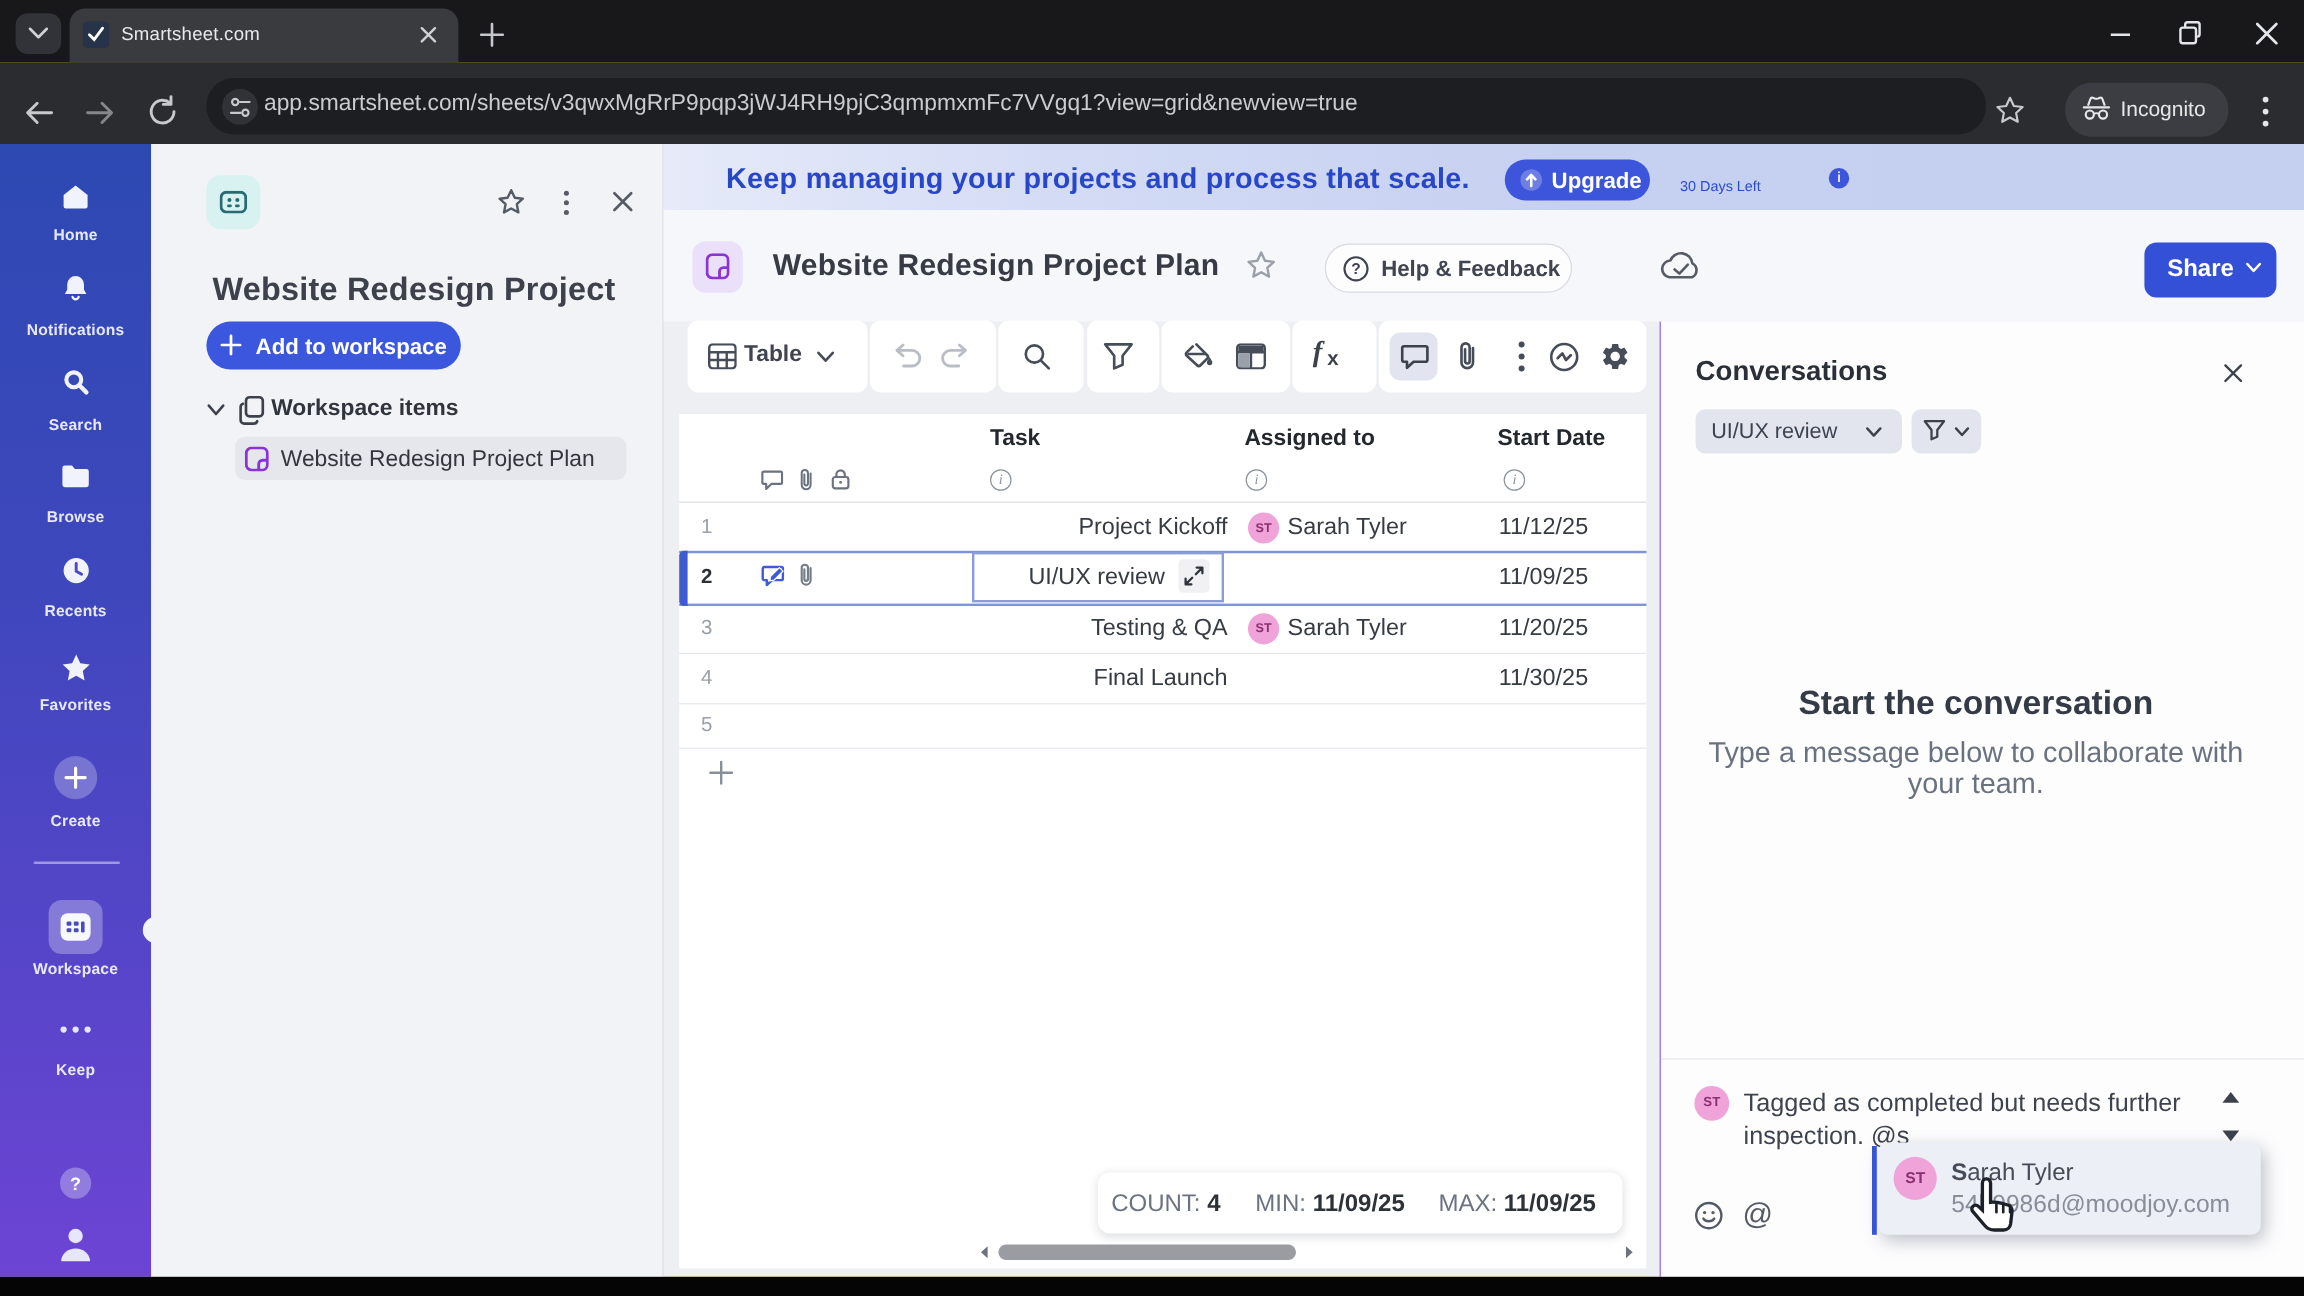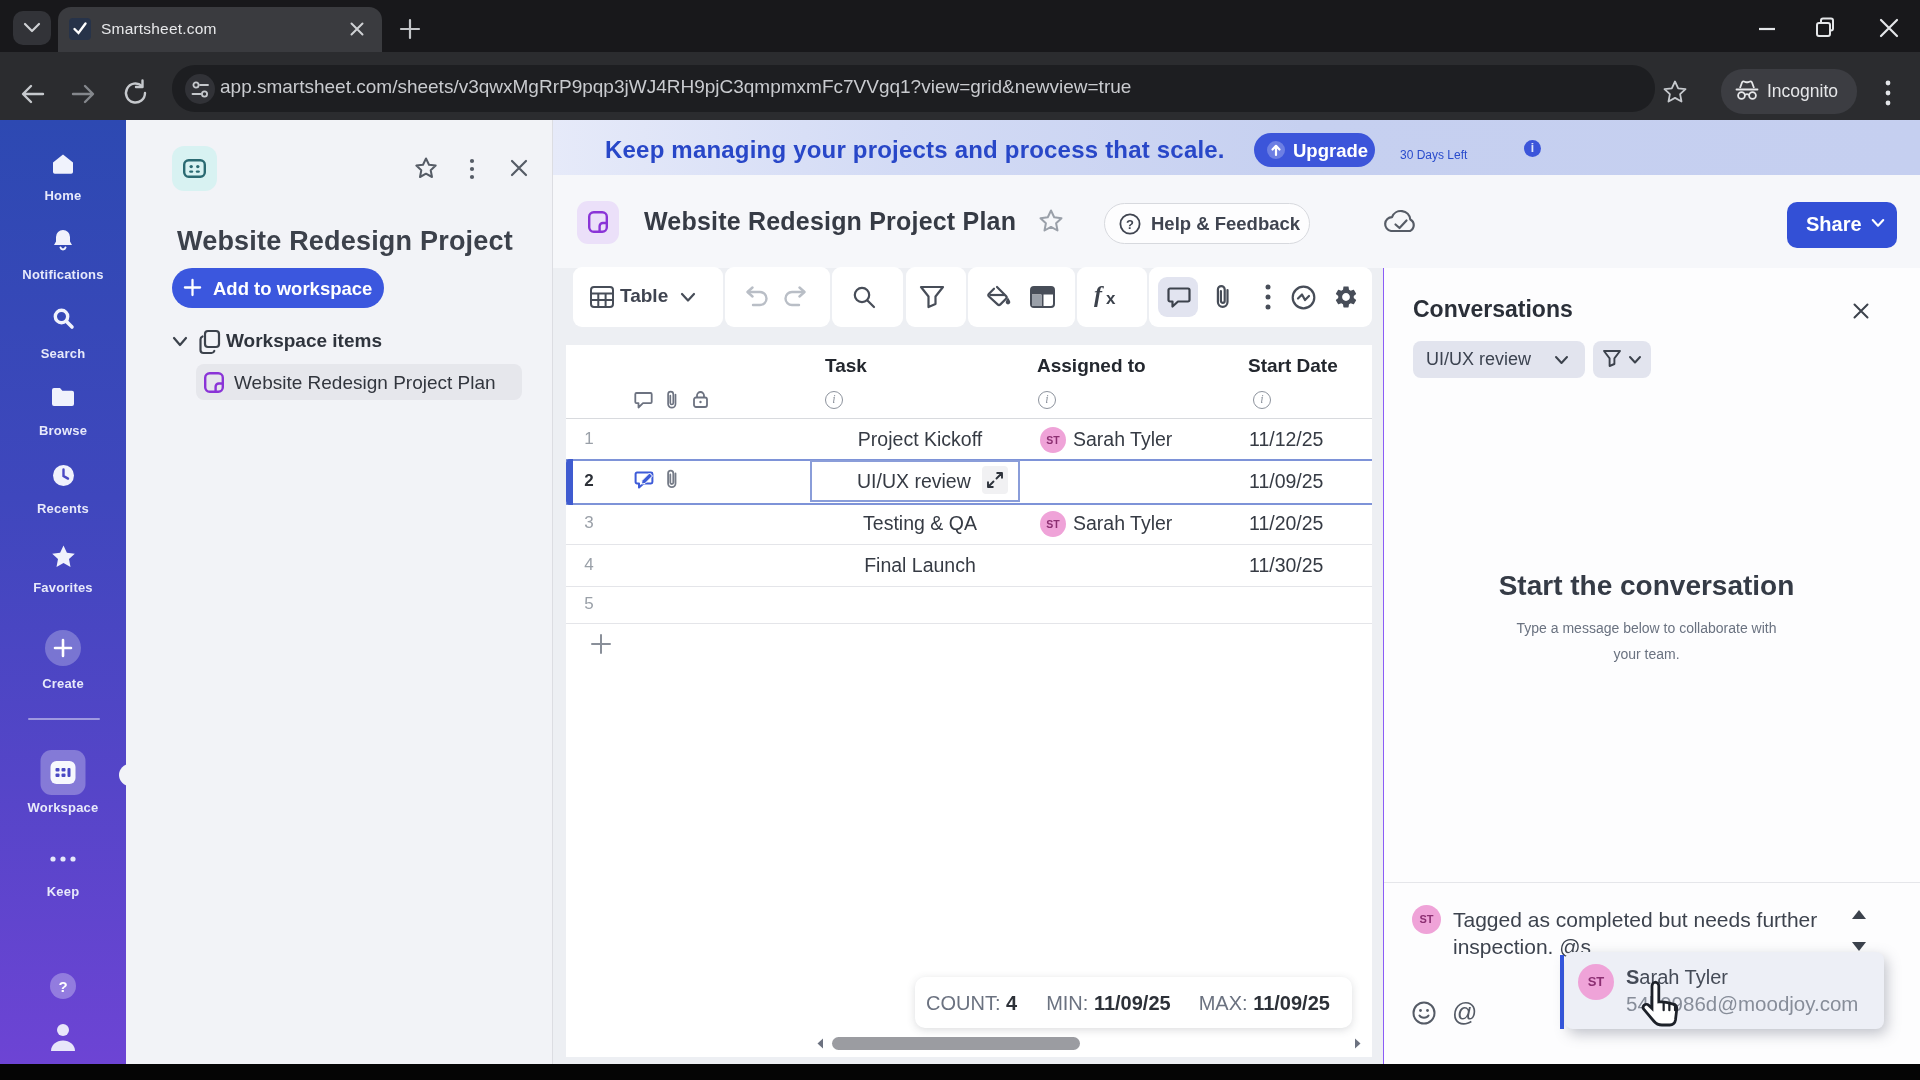--- a/index.html
+++ b/index.html
@@ -60,21 +60,21 @@
   .tgroup { position:absolute; top:147px; height:60px; background:#fff; border-radius:9px; }
   #tbl-txt { position:absolute; left:47px; top:18px; font-size:19px; font-weight:bold; color:#3f4450; }
 
   
   #grid { left:566px; top:225px; width:806px; height:712px; background:#fff; }
   .gline { position:absolute; left:0; width:806px; height:1px; background:#e4e5e9; }
   .ghead { position:absolute; top:10px; font-size:19px; font-weight:bold; color:#23272e; }
   .ginfo { position:absolute; top:46px; width:18px; height:18px; border-radius:50%; border:1.5px solid #8d939d; color:#8d939d; font-size:12px; text-align:center; line-height:15px; font-family:"Liberation Serif",serif; font-style:italic; }
   .rownum { position:absolute; left:0; width:46px; text-align:center; font-size:17px; color:#9aa0a8; }
   .cell { position:absolute; font-size:19.5px; color:#363b44; }
-  .task { left:251px; width:206px; text-align:center; }
+  .task { left:251px; width:206px; text-align:right; }
   .sdate { left:683px; }
   .avatar { position:absolute; left:474px; width:26px; height:26px; border-radius:50%; background:#efa3d8; color:#8c2f72; font-size:10.5px; font-weight:bold; text-align:center; line-height:26px; }
   .aname { position:absolute; left:507px; }
   #selrow { position:absolute; left:0; top:114px; width:806px; height:46px; border-top:2.5px solid #7e93d8; border-bottom:2.5px solid #7e93d8; }
   #seltab { position:absolute; left:0; top:114px; width:7px; height:46px; background:#3f5bd0; border-radius:4px 0 0 4px; }
   #selcell { position:absolute; left:244px; top:115px; width:210px; height:42px; border:2px solid #8a9dd9; background:#fff; }
   #expandbox { position:absolute; left:416px; top:121px; width:26px; height:28px; background:#f1f1f3; border-radius:4px; }
   #addrowplus { position:absolute; left:24px; top:287px; color:#8d939d; }
 
   
@@ -83,21 +83,21 @@
   #stats b { color:#2d3138; }
   #hthumb { position:absolute; left:266px; top:692px; width:248px; height:13px; background:#9b9ca1; border-radius:6.5px; }
 
   
   #rpanel { left:1383px; top:148px; width:537px; height:796px; background:#fdfdfe; border-left:1px solid #8b5cf6; }
   #convtitle { position:absolute; left:29px; top:28px; font-size:23px; font-weight:bold; color:#2a2f38; }
   #rpill1 { position:absolute; left:29px; top:73px; width:172px; height:37px; background:#e2e4ee; border-radius:8px; }
   #rpill1 span { position:absolute; left:13px; top:8px; font-size:18px; color:#3c4350; }
   #rpill2 { position:absolute; left:209px; top:73px; width:58px; height:37px; background:#e2e4ee; border-radius:8px; }
   #startconv { position:absolute; left:0; top:302px; width:525px; text-align:center; font-size:28px; font-weight:bold; color:#353b46; }
-  #startsub { position:absolute; left:0; top:347px; width:525px; text-align:center; font-size:14px; color:#6a7280; line-height:26px; }
+  #startsub { position:absolute; left:0; top:347px; width:525px; text-align:center; font-size:24px; color:#6a7280; line-height:26px; }
   #compose { position:absolute; left:0; top:614px; width:537px; height:0; border-top:1px solid #e5e6ea; }
   #cavatar { position:absolute; left:28px; top:637px; width:29px; height:29px; border-radius:50%; background:#efa3d8; color:#8c2f72; font-size:11px; font-weight:bold; text-align:center; line-height:29px; }
   #ctext { position:absolute; left:69px; top:638px; width:420px; font-size:21px; color:#3d434e; line-height:27px; }
   #atsign { position:absolute; left:68px; top:730px; font-size:25px; color:#555b66; }
 
   
   #caret { left:1560px; top:835px; width:4px; height:74px; background:#3356e0; }
   #popup { left:1565px; top:832px; width:319px; height:77px; background:#edeff6; border-radius:8px; box-shadow:3px 5px 14px rgba(80,85,105,.35); }
   #popav { position:absolute; left:13px; top:12px; width:36px; height:36px; border-radius:50%; background:#efa3d8; color:#8c2f72; font-size:13px; font-weight:bold; text-align:center; line-height:36px; }
   #popname { position:absolute; left:61px; top:14px; font-size:20px; color:#454b57; }

